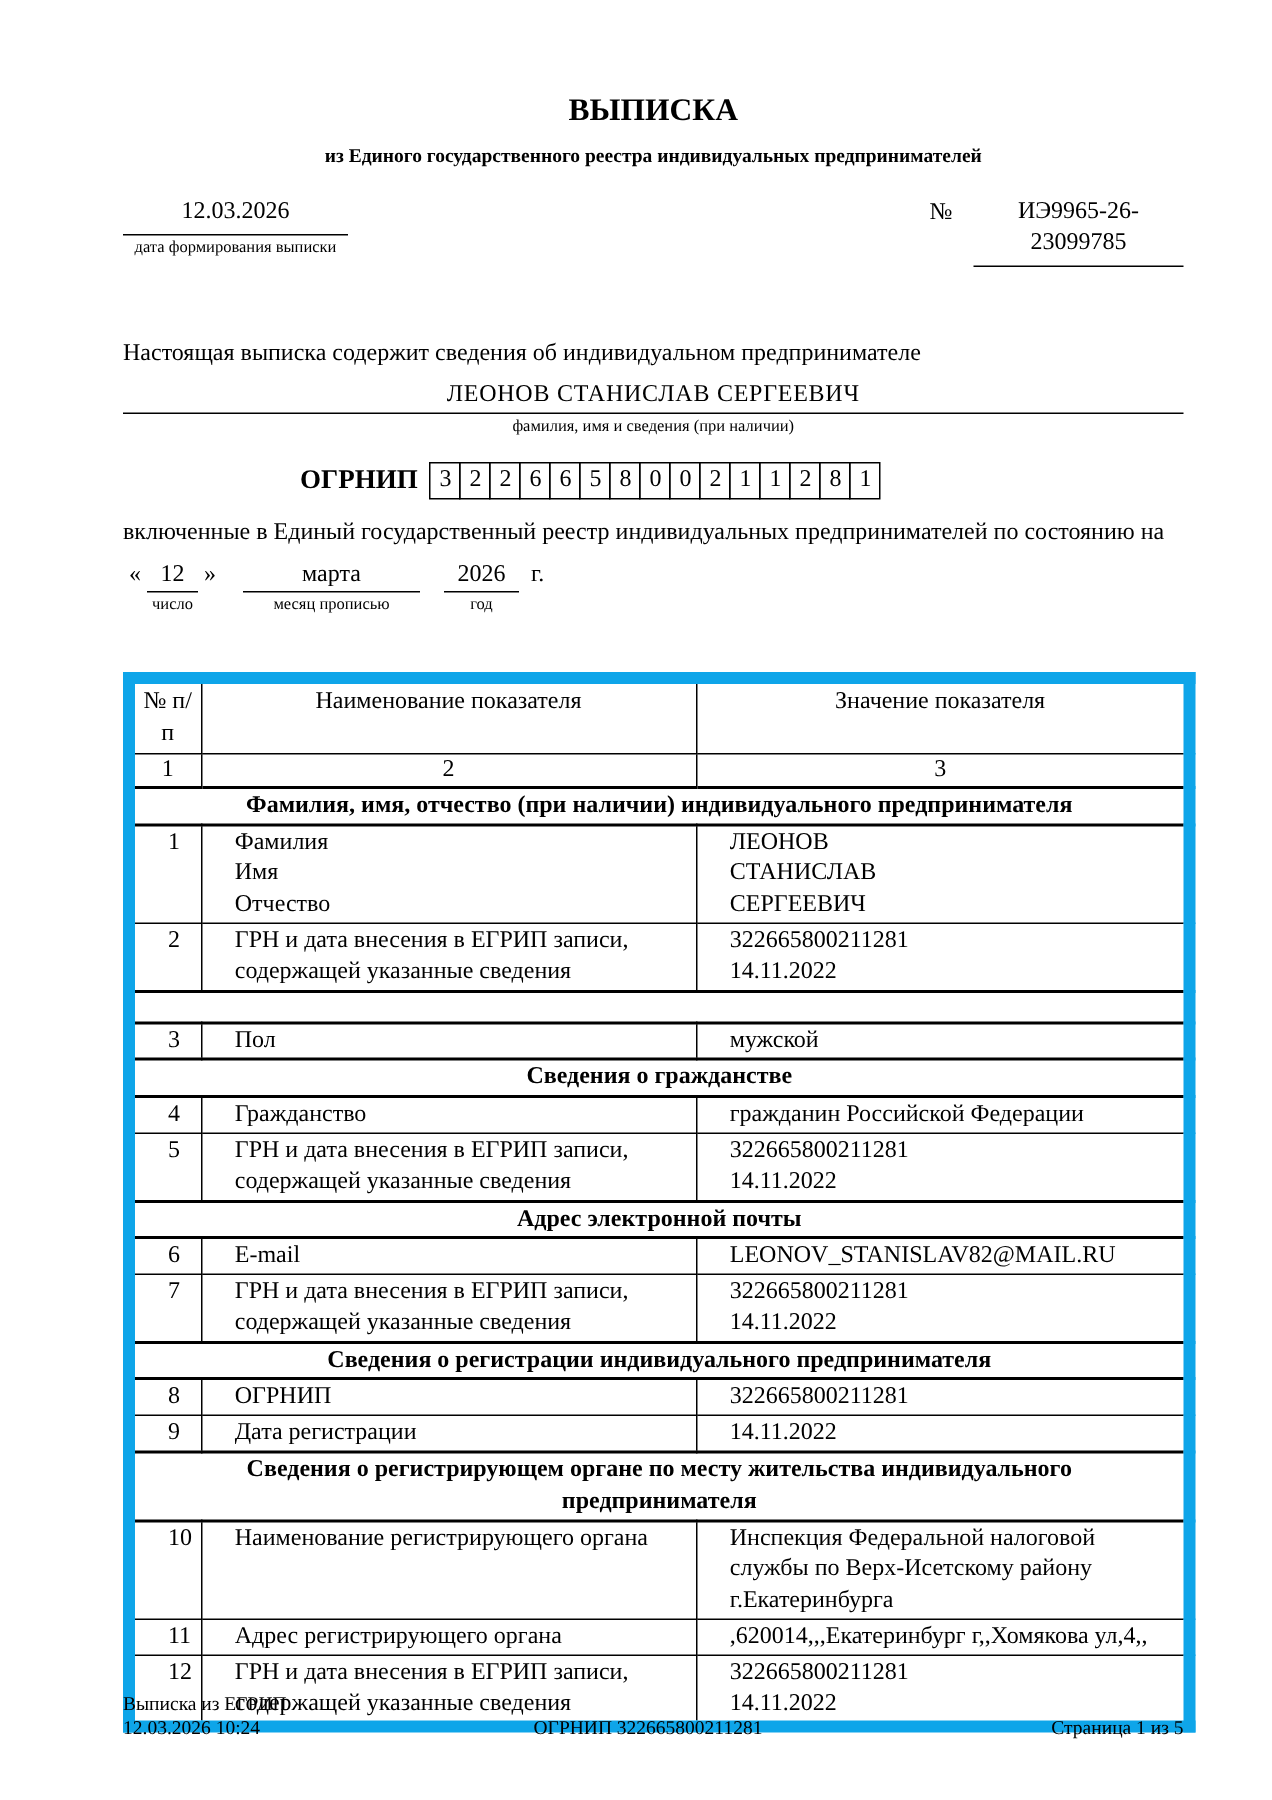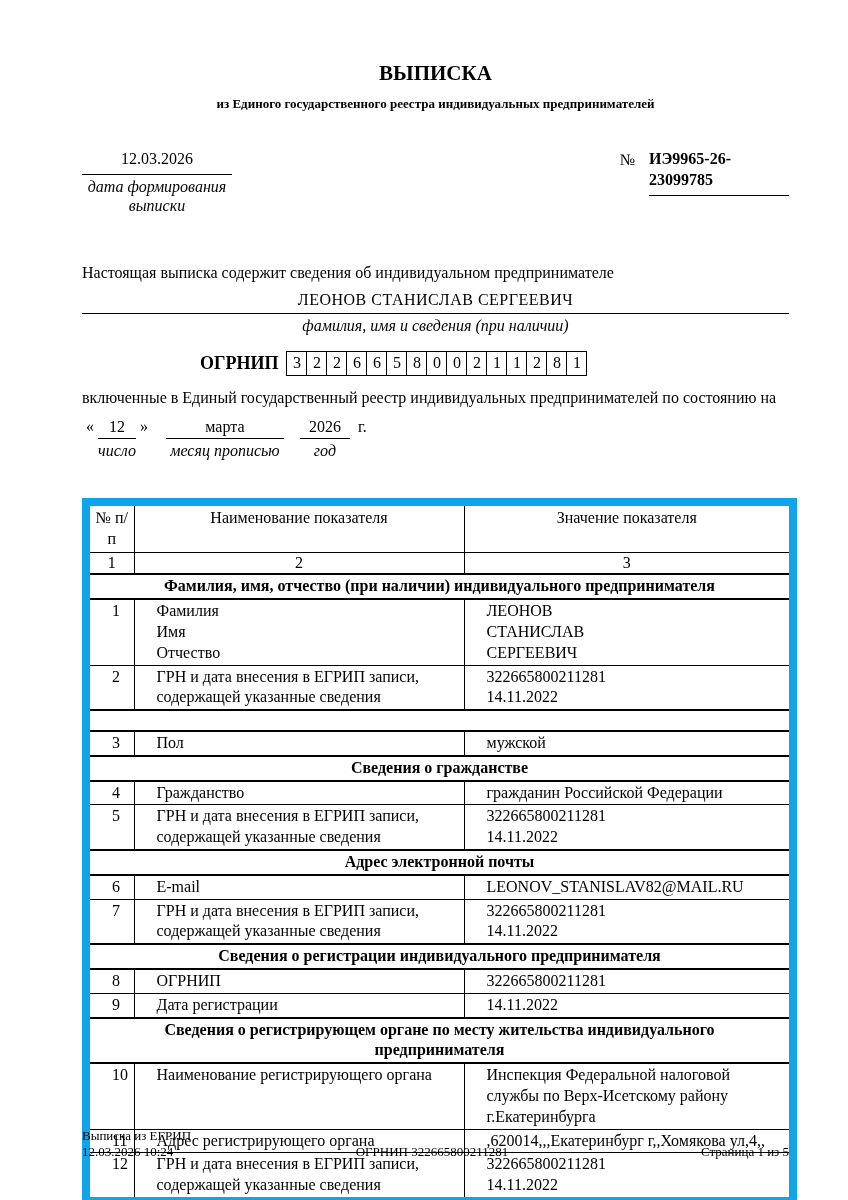--- a/index.html
+++ b/index.html
@@ -5,27 +5,27 @@
   * { margin:0; padding:0; box-sizing:border-box; }
   html,body { width:848px; background:#fff; }
   body {
     position:relative; height:1200px; color:#000;
     font-family:"Liberation Serif","DejaVu Serif",serif;
     font-size:16px; line-height:1.3;
   }
   .content { position:absolute; left:82px; top:60px; width:707px; }
   .doc-title { text-align:center; font-weight:bold; font-size:21px; }
   .doc-subtitle { text-align:center; font-weight:bold; font-size:13px; margin-top:9px; }
-  .fields-row { display:flex; justify-content:space-between; align-items:flex-start; margin-top:36px; }
+  .fields-row { display:flex; justify-content:space-between; align-items:flex-start; margin-top:18px; }
   .date-field { width:150px; text-align:center; }
   .date-field .val { display:block; border-bottom:1px solid #000; padding-bottom:4px; }
-  .small-cap { font-size:16px; line-height:1.2; padding-top:2px; display:block;font-style:italic; }
+  .small-cap { font-size:11px; line-height:1.2; padding-top:2px; display:block; }
   .number-field { display:flex; align-items:flex-start; }
   .number-sign { margin-right:14px; padding-top:1px; }
-  .number-box { width:140px; border-bottom:1px solid #000; padding-bottom:4px; white-space:pre-line;font-weight:bold; }
+  .number-box { width:140px; text-align:center; border-bottom:1px solid #000; padding-bottom:4px; white-space:pre-line; }
   .intro-line { margin-top:48px; }
   .person-block { margin-top:6px; text-align:center; }
   .person-name { display:block; border-bottom:1px solid #000; padding-bottom:2px; letter-spacing:0.5px; }
   .ogrnip-row { margin-top:16px; padding-left:118px; display:flex; align-items:center; }
   .ogrnip-label { font-weight:bold; font-size:18px; margin-right:8px; }
   .digit-boxes { display:flex; }
   .digit {
     width:21px; height:25px; border:1px solid #000; margin-left:-1px;
     display:inline-flex; align-items:center; justify-content:center; font-size:16px;
   }

